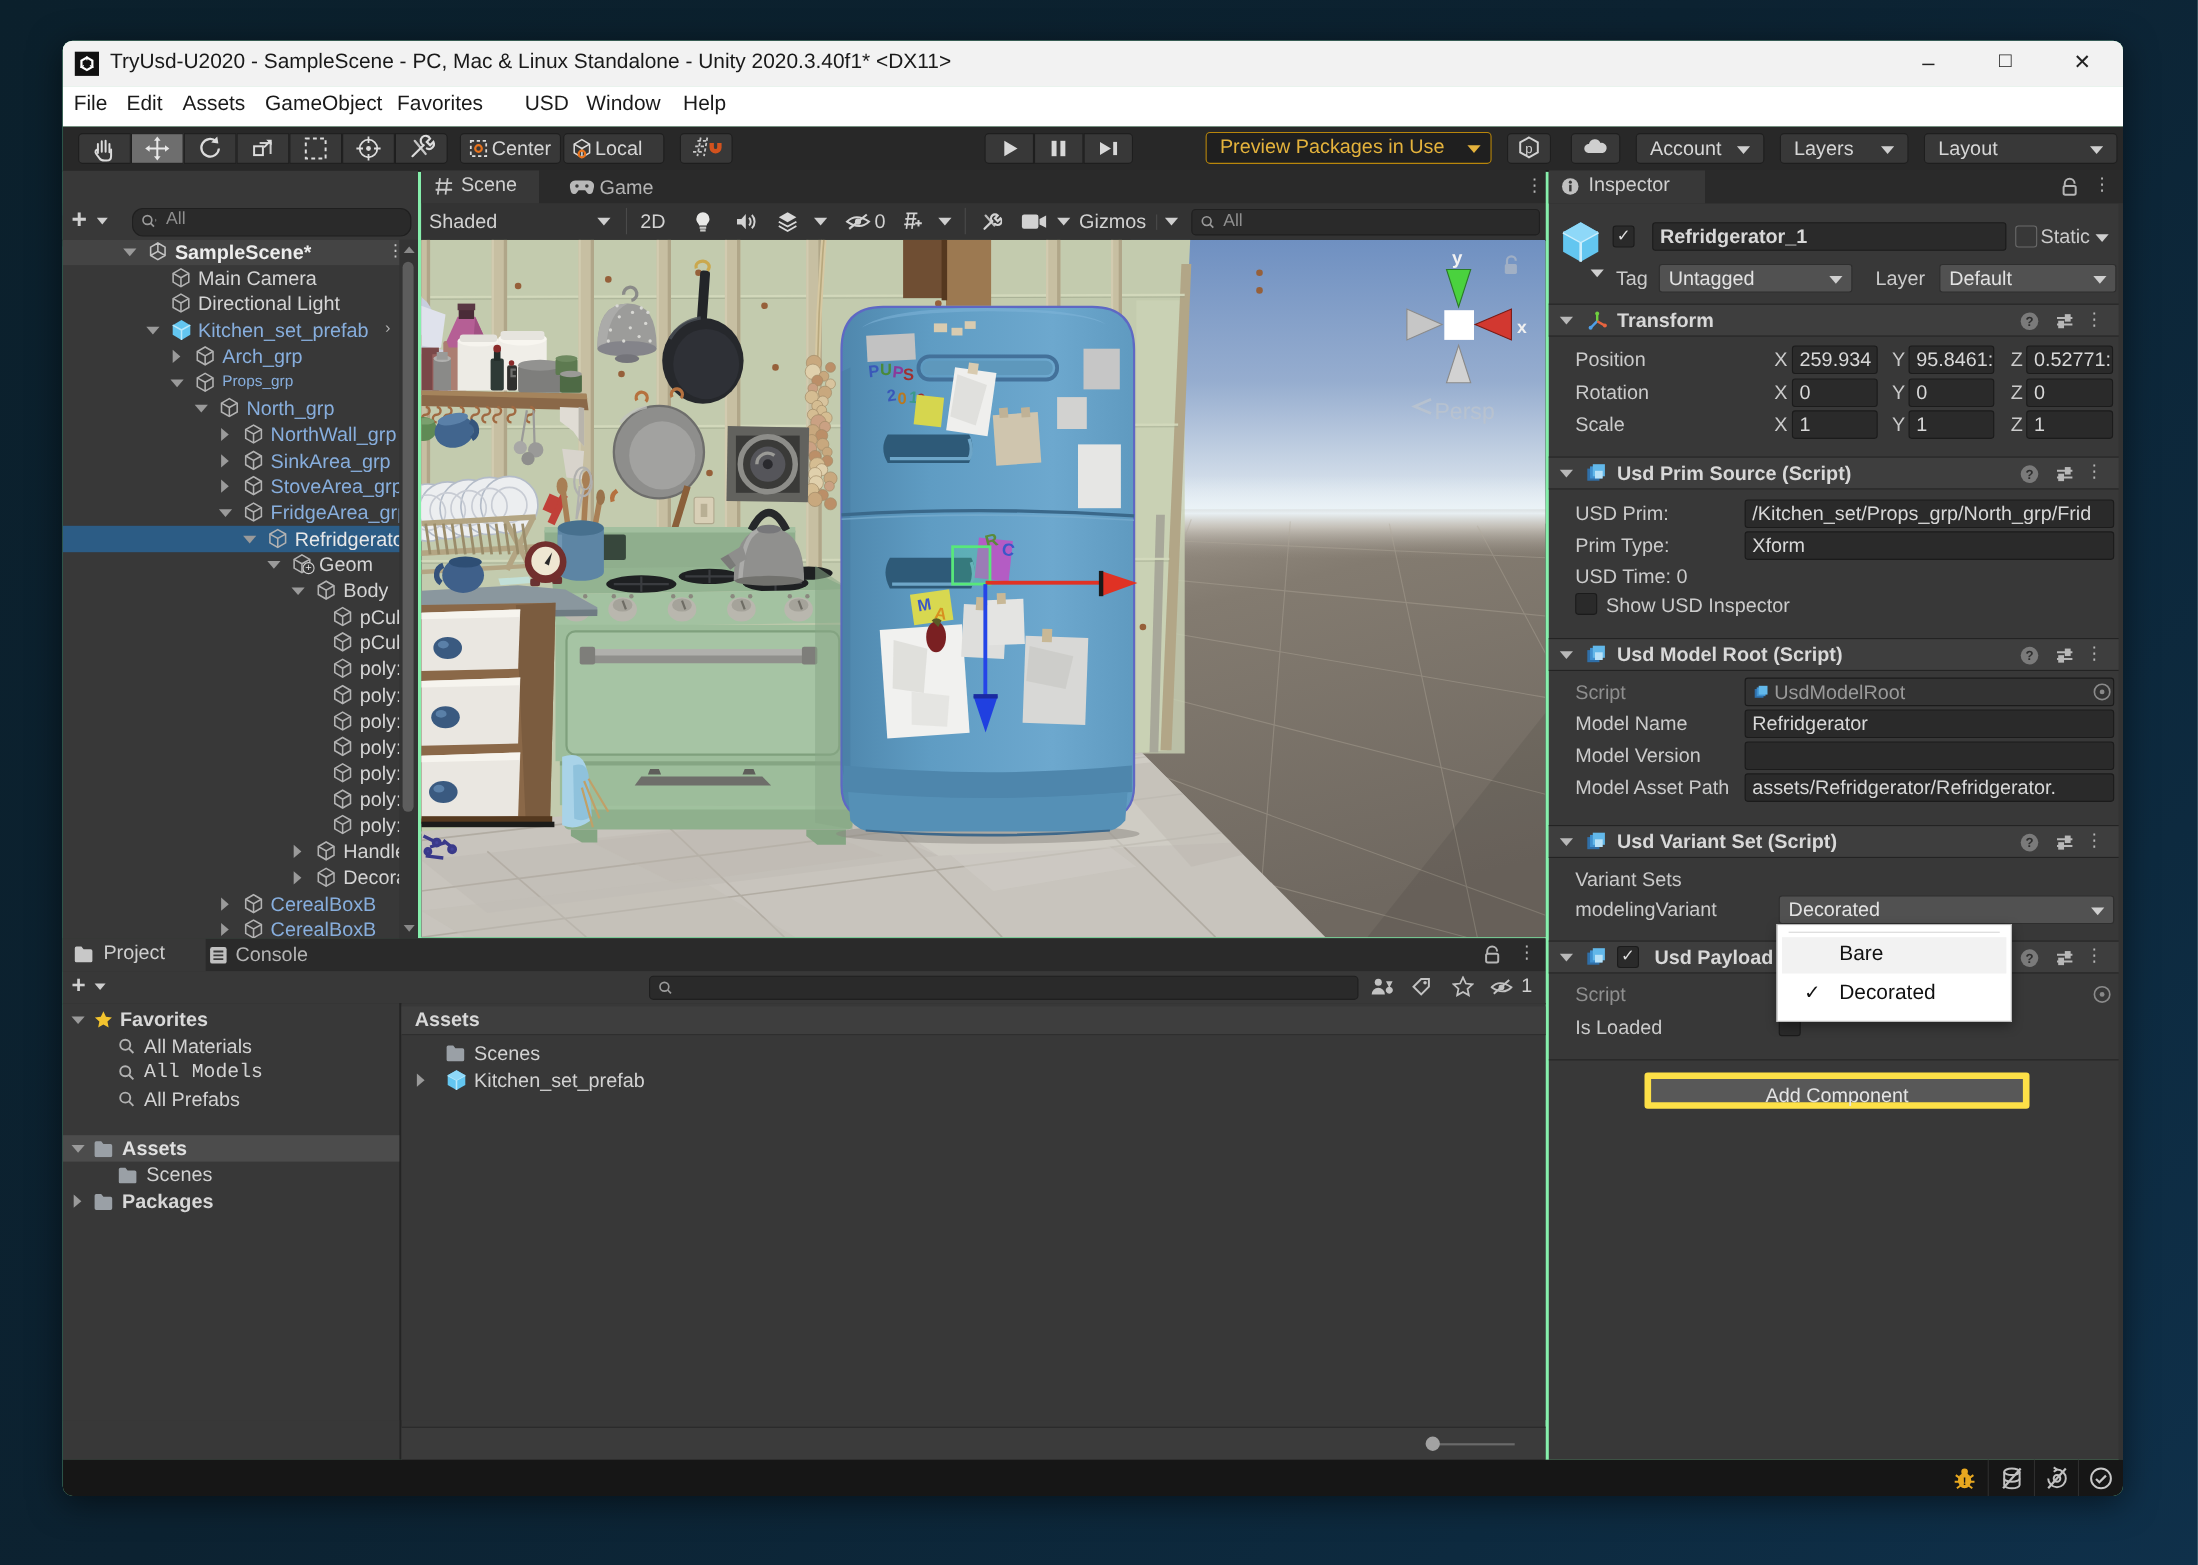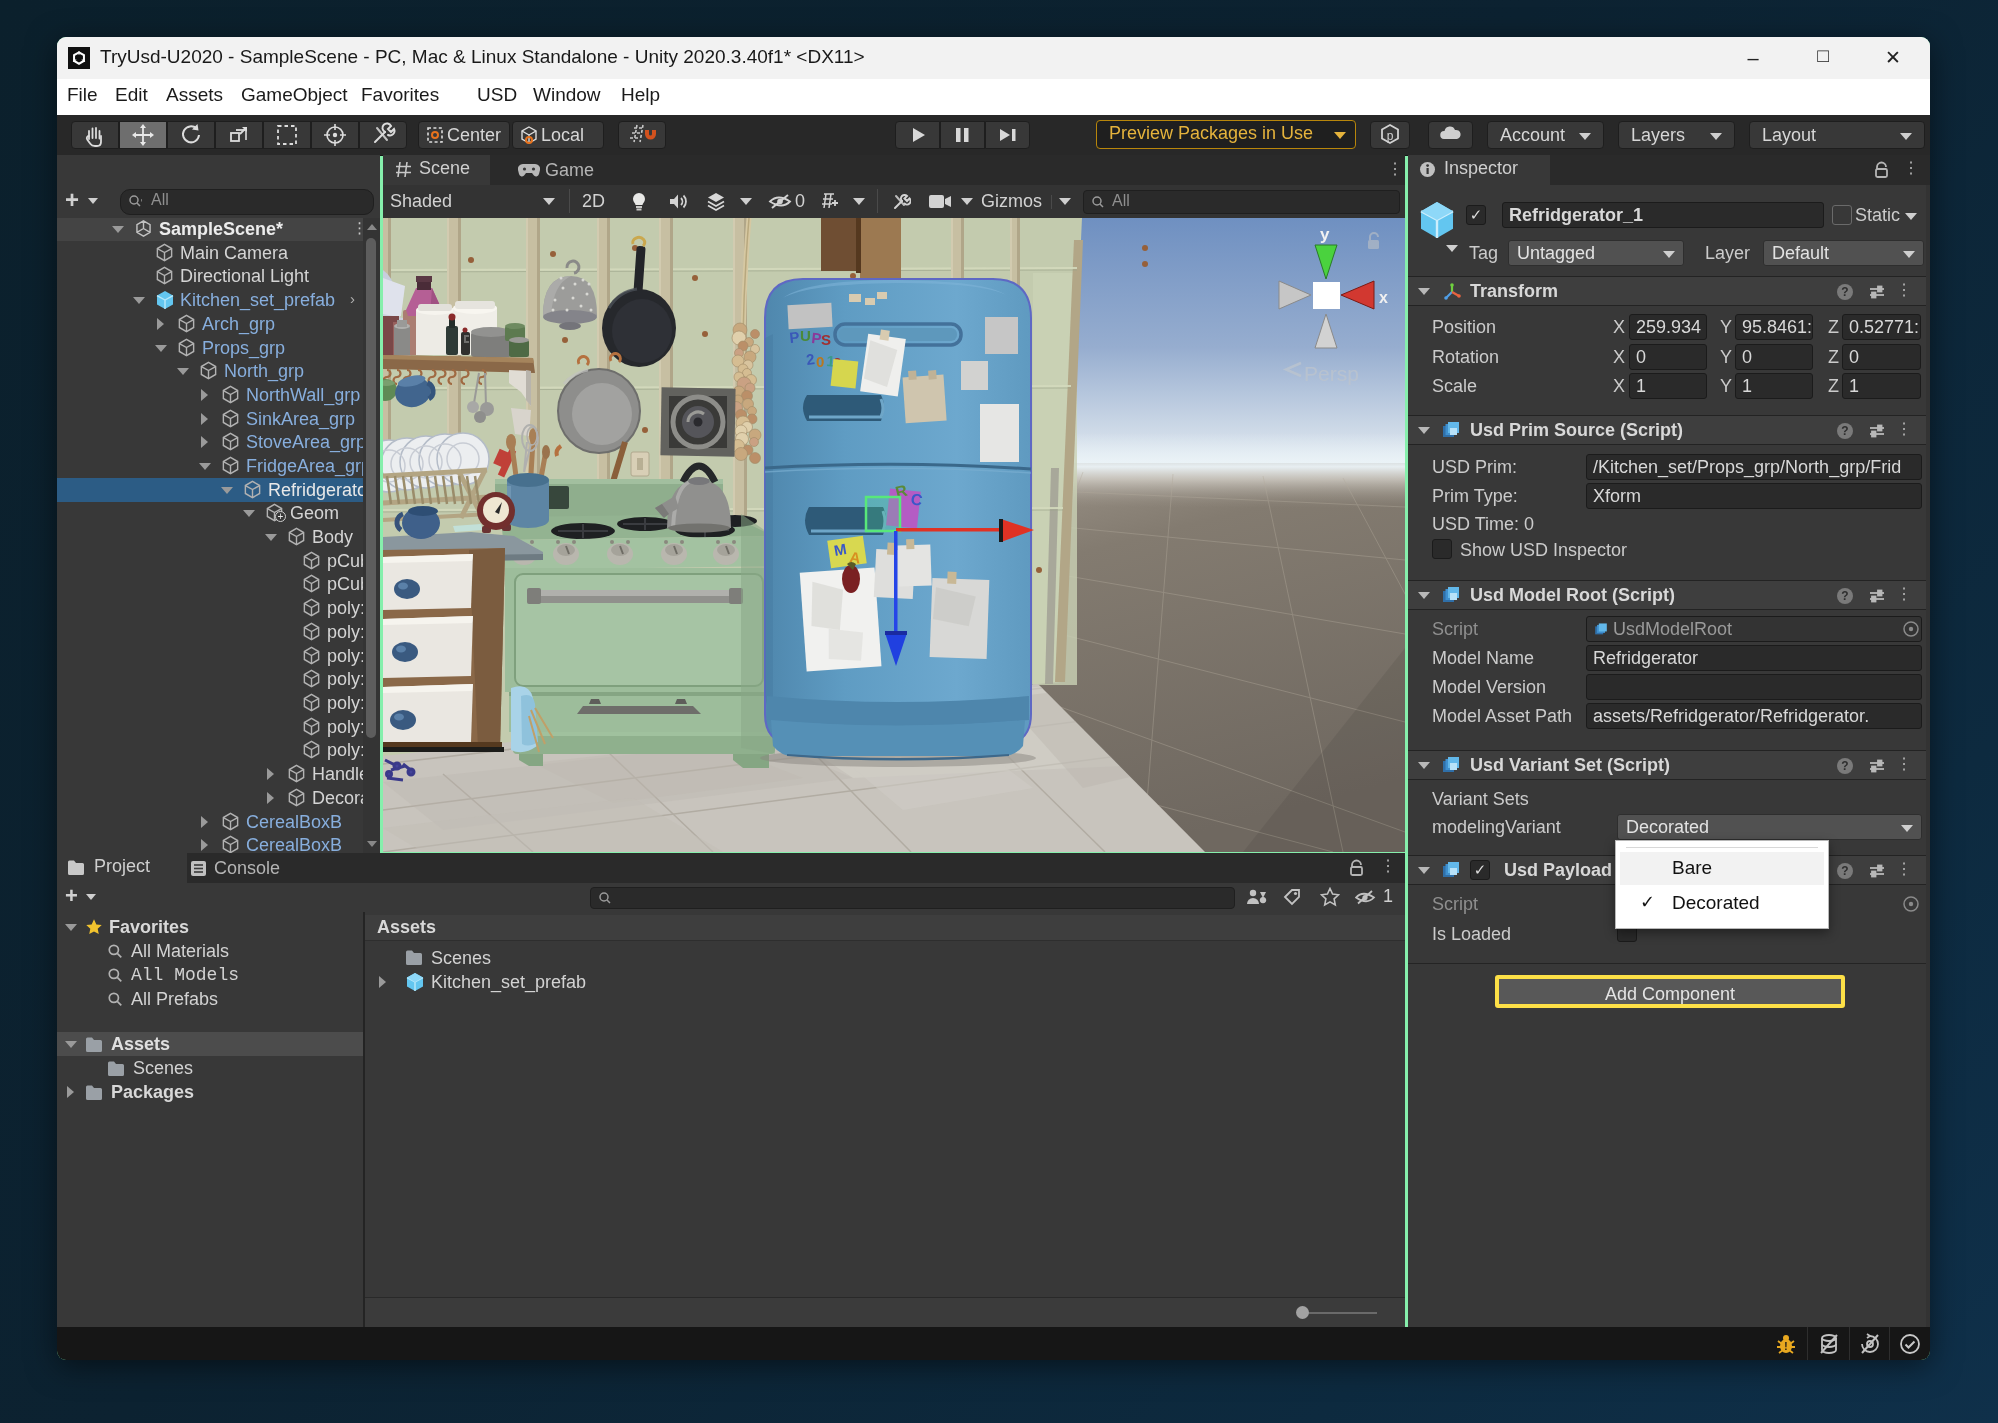--- a/index.html
+++ b/index.html
@@ -274,21 +274,21 @@
           <div style="position:absolute;left:145px;top:2px;font-size:18px;color:#87aedd;white-space:nowrap;max-width:161px;overflow:hidden;">Arch_grp</div>
         </div>
 <div class="abs" style="left:0;top:118px;width:323px;height:24px;">
           <div style="position:absolute;left:98px;top:9px;width:0;height:0;border-left:6px solid transparent;border-right:6px solid transparent;border-top:7px solid #9a9a9a;"></div>
           <svg style="position:absolute;left:120px;top:2px;" width="19" height="19" viewBox="0 0 20 20">
             <g fill="none" stroke="#b2b2b2" stroke-width="1.5">
               <path d="M10 1.5 L17.5 5.8 V14.2 L10 18.5 L2.5 14.2 V5.8 Z"></path>
               <path d="M2.5 5.8 L10 10 L17.5 5.8 M10 10 V18.5"></path>
             </g>
           </svg>
-          <div style="position:absolute;left:145px;top:2px;font-size:18px;color:#87aedd;white-space:nowrap;max-width:161px;overflow:hidden;">Props_grp</div>
+          <div style="position:absolute;left:145px;top:2px;font-size:14px;color:#87aedd;white-space:nowrap;max-width:161px;overflow:hidden;">Props_grp</div>
         </div>
 <div class="abs" style="left:0;top:141px;width:323px;height:24px;">
           <div style="position:absolute;left:120px;top:9px;width:0;height:0;border-left:6px solid transparent;border-right:6px solid transparent;border-top:7px solid #9a9a9a;"></div>
           <svg style="position:absolute;left:142px;top:2px;" width="19" height="19" viewBox="0 0 20 20">
             <g fill="none" stroke="#b2b2b2" stroke-width="1.5">
               <path d="M10 1.5 L17.5 5.8 V14.2 L10 18.5 L2.5 14.2 V5.8 Z"></path>
               <path d="M2.5 5.8 L10 10 L17.5 5.8 M10 10 V18.5"></path>
             </g>
           </svg>
           <div style="position:absolute;left:167px;top:2px;font-size:18px;color:#87aedd;white-space:nowrap;max-width:139px;overflow:hidden;">North_grp</div>
@@ -1298,21 +1298,21 @@
 <div style="position:absolute;right:18px;top:3px;color:#b5b5b5;font-size:16px;">⋮</div>
       </div>
 <div class="lbl" style="left:24px;top:739px;color:#8f8f8f;">Script</div>
 <svg style="position:absolute;left:494px;top:740px;" width="18" height="18" viewBox="0 0 18 18">
         <circle cx="9" cy="9" r="7" fill="none" stroke="#8a8a8a" stroke-width="1.5"></circle>
         <circle cx="9" cy="9" r="2.2" fill="#8a8a8a"></circle>
       </svg>
 <div class="lbl" style="left:24px;top:769px;">Is Loaded</div>
       <div class="chk" style="left:209px;top:767px;background:#2a2a2a;"></div>
 <div style="position:absolute;left:0;top:808px;width:100%;height:1px;background:#242424;"></div>
-<div style="position:absolute;left:87px;top:820px;width:350px;height:33px;background:#585858;border:4px solid #fde047;border-radius:3px;box-sizing:border-box;color:#e4e4e4;font-size:18px;text-align:center;line-height:31px;">Add Component</div>
+<div style="position:absolute;left:87px;top:820px;width:350px;height:33px;background:#585858;border:6px solid #fde047;border-radius:3px;box-sizing:border-box;color:#e4e4e4;font-size:18px;text-align:center;line-height:31px;">Add Component</div>
 <div style="position:absolute;left:207px;top:685px;width:212px;height:87px;background:#ffffff;border:1px solid #b8b8b8;box-shadow:0 4px 10px rgba(0,0,0,.4);z-index:5;">
 <div style="position:absolute;left:10px;top:6px;right:10px;height:1px;background:#d8d8d8;"></div>
 <div style="position:absolute;left:4px;top:11px;right:4px;height:33px;background:#f2f2f2;"></div>
 <div style="position:absolute;left:56px;top:16px;font-size:19px;color:#111;">Bare</div>
 <div style="position:absolute;left:24px;top:50px;font-size:18px;color:#111;">✓</div>
 <div style="position:absolute;left:56px;top:51px;font-size:19px;color:#111;">Decorated</div>
 </div>
 <div style="position:absolute;right:0;top:30px;width:4px;height:1142px;background:#333;"></div>
 </div>
   <div id="project" class="abs" style="left:0;top:816px;width:1348px;height:474px;background:#383838;">

